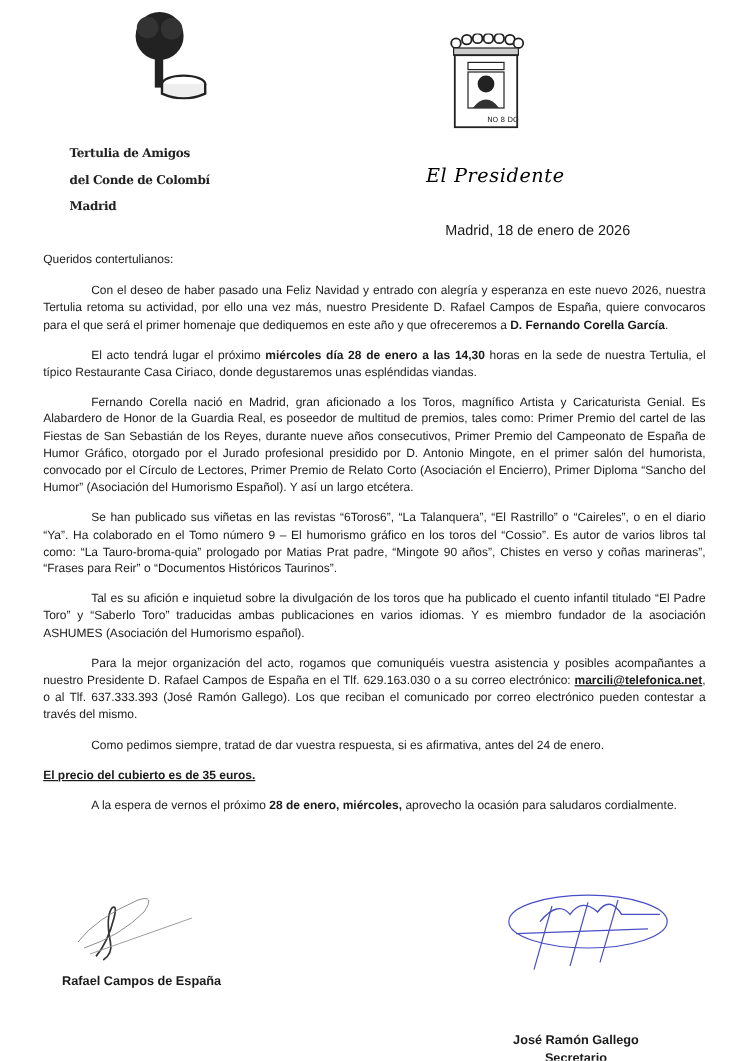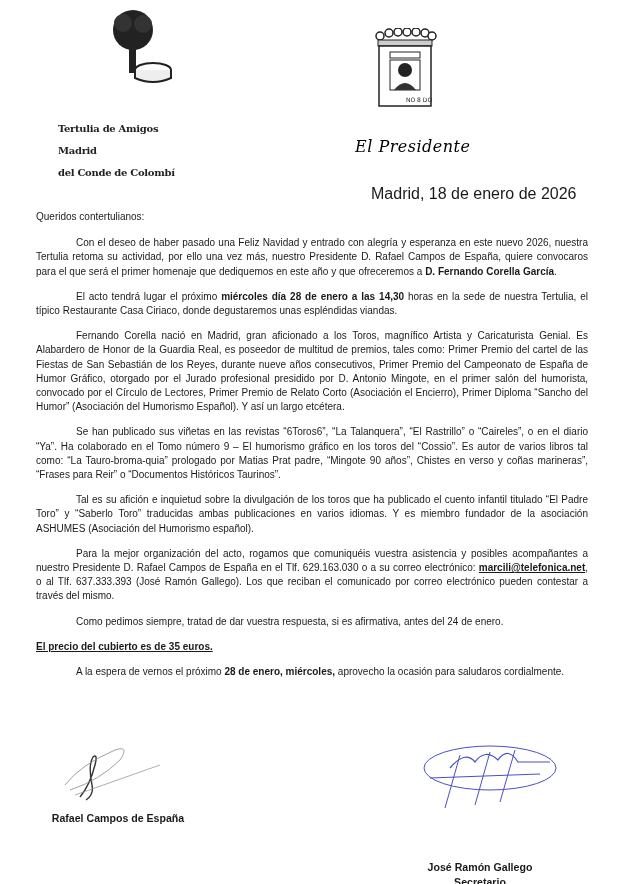--- a/index.html
+++ b/index.html
@@ -13,21 +13,21 @@
   .logo-text { position: absolute; left: 0; top: 78px; width: 160px; text-align: left;
                font-family: "DejaVu Serif", serif; font-weight: bold; font-size: 10px;
                line-height: 22px; color: #222; letter-spacing: -0.3px; margin-top: 32px; }
   .logo-text div { white-space: nowrap; }
 
   
   .crest { position: absolute; left: 370px; top: 28px; width: 70px; height: 80px; }
   .president-script { position: absolute; left: 355px; top: 137px; font-family: "DejaVu Serif", serif;
                font-style: italic; font-size: 16px; color: #000000; letter-spacing: 0.5px; }
 
-  .date { position: absolute; left: 371px; top: 185px; font-size: 16px; }
+  .date { position: absolute; left: 371px; top: 185px; font-size: 12px; }
 
   .body-text { position: absolute; left: 36px; top: 210px; width: 552px; font-size: 10px;
                line-height: 14.2px; }
   .body-text p { margin: 0 0 11px 0; text-align: justify; text-indent: 40px; }
   .body-text p.salutation { text-indent: 0; margin-bottom: 12px; }
   .body-text b { font-weight: bold; }
   .body-text .email { font-weight: bold; text-decoration: underline; }
   .price { text-align: right; text-indent: 0 !important; font-weight: bold;
            text-decoration: underline; margin-top: 4px !important; }
 
@@ -46,22 +46,22 @@
     <svg class="logo-tree" viewBox="0 0 70 75">
       <circle cx="30" cy="22" r="20" fill="#222"></circle>
       <circle cx="20" cy="15" r="9" fill="#333"></circle>
       <circle cx="40" cy="16" r="9" fill="#333"></circle>
       <rect x="26" y="35" width="7" height="30" fill="#222"></rect>
       <ellipse cx="50" cy="62" rx="18" ry="7" fill="#fff" stroke="#222" stroke-width="2"></ellipse>
       <path d="M32 62 L32 70 Q50 78 68 70 L68 62" fill="#eee" stroke="#222" stroke-width="2"></path>
     </svg>
     <div class="logo-text">
       <div>Tertulia de Amigos</div>
+      <div>del Conde de Colombí</div>
       <div>Madrid</div>
-      <div>del Conde de Colombí</div>
     </div>
   </div>
 
   <svg class="crest" viewBox="0 0 70 80">
     <g fill="#fff" stroke="#222" stroke-width="1.5">
       <circle cx="10" cy="8" r="4"></circle>
         <circle cx="19" cy="5" r="4"></circle>
         <circle cx="28" cy="4" r="4"></circle>
       <circle cx="37" cy="4" r="4"></circle>
         <circle cx="46" cy="4" r="4"></circle>

